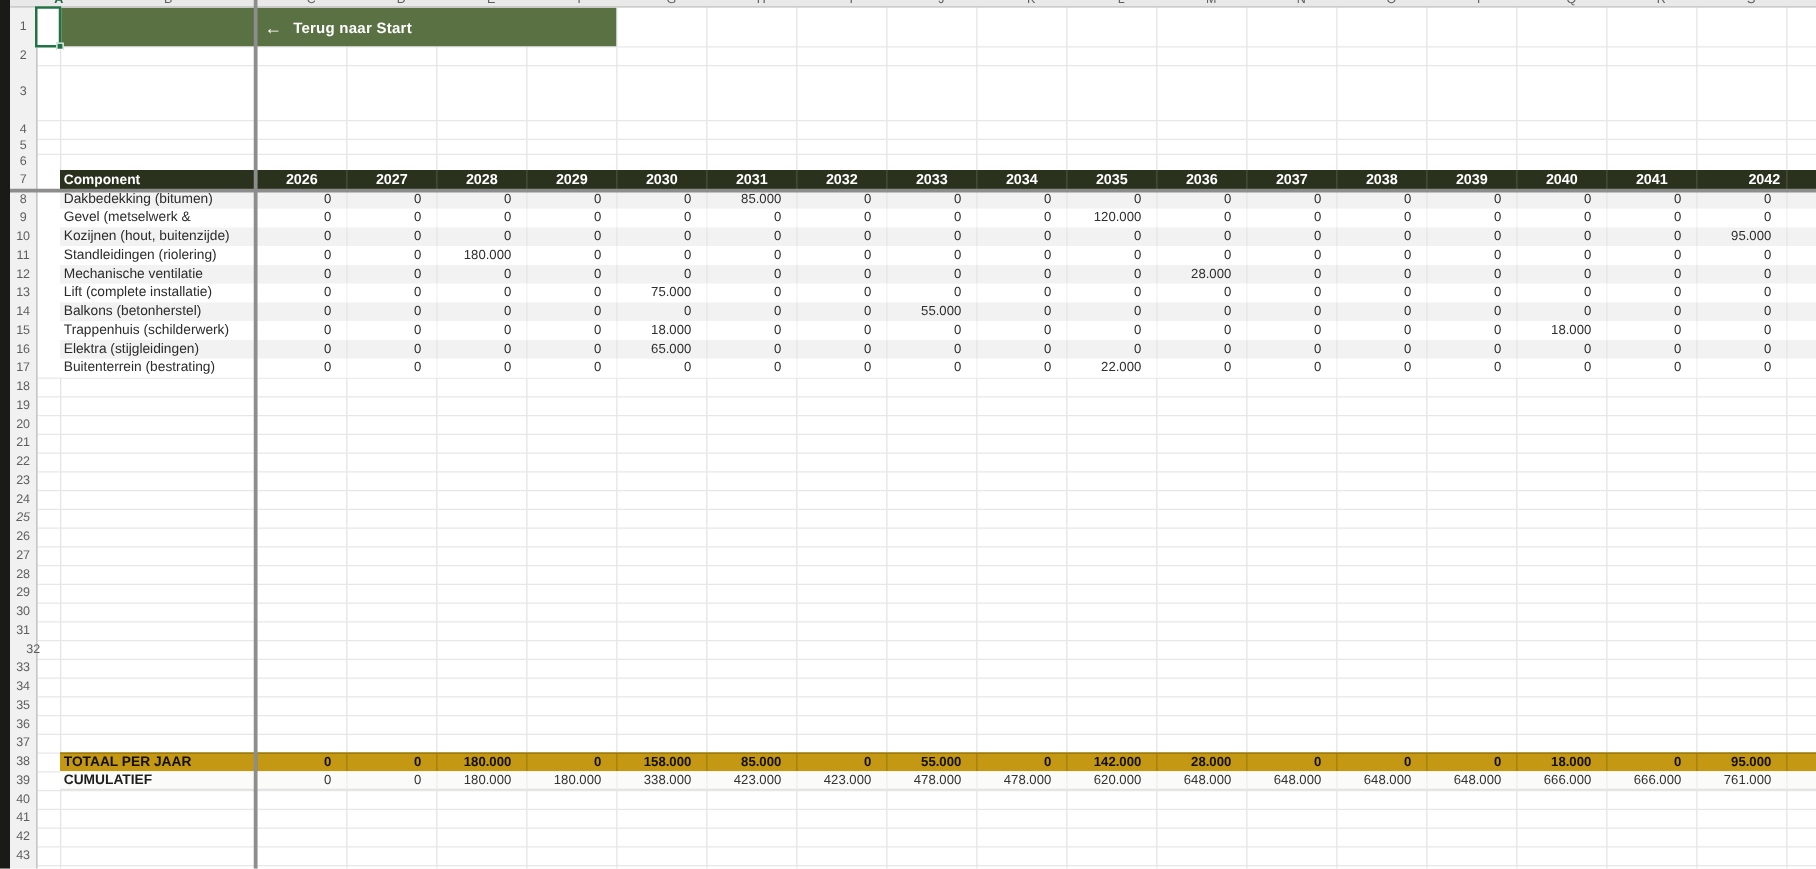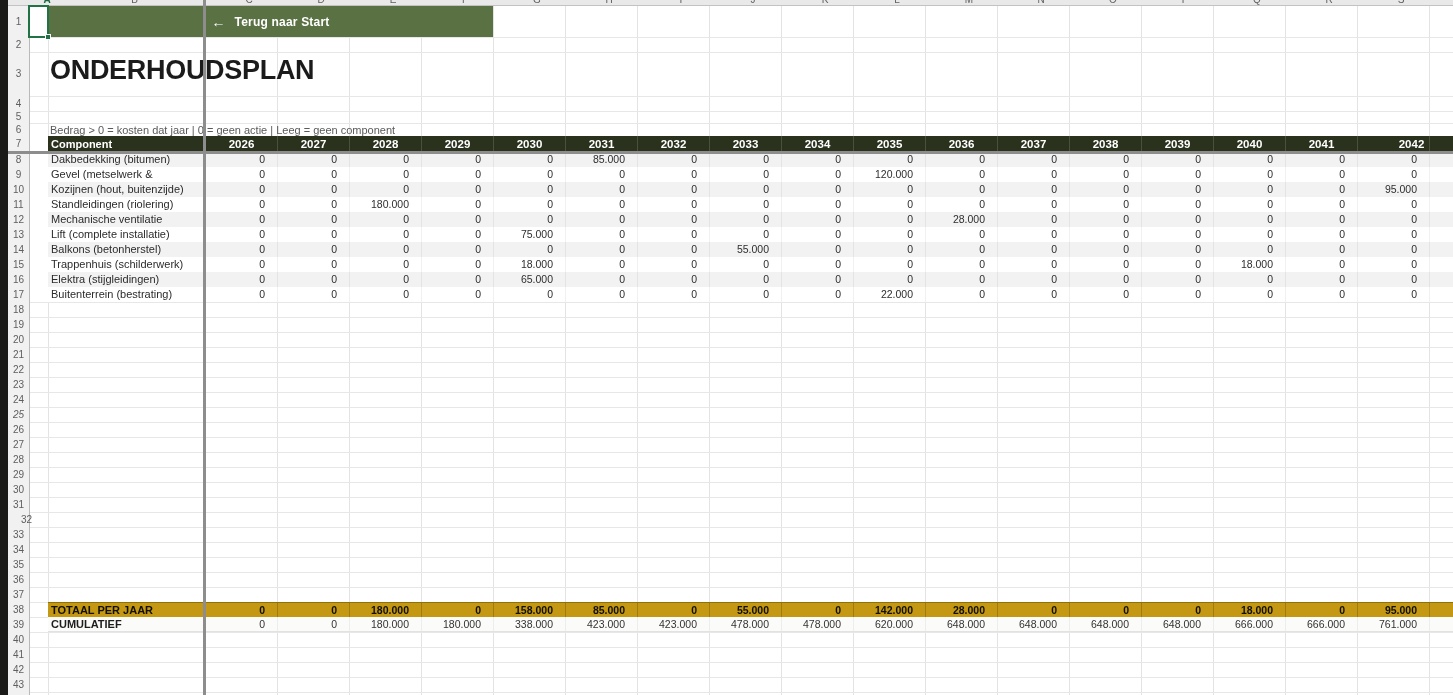--- a/index.html
+++ b/index.html
@@ -109,22 +109,20 @@
 
   <div id="banner">
     <span class="arrow">←</span>
     <span class="blabel">Terug naar Start</span>
   </div>
 
   <div id="a1">
     <span class="handle"></span>
   </div>
 
-  <div id="title">ONDERHOUDSPLAN</div>
-  <div id="legend">Bedrag &gt; 0 = kosten dat jaar | 0 = geen actie | Leeg = geen component</div>
 
   <div id="hdr-row">
     <div class="hcomp">Component</div>
   <div class="ycell" style="left: 157px;">2026</div>
       <div class="ycell" style="left: 229px;">2027</div>
       <div class="ycell" style="left: 301px;">2028</div>
       <div class="ycell" style="left: 373px;">2029</div>
       <div class="ycell" style="left: 445px;">2030</div>
       <div class="ycell" style="left: 517px;">2031</div>
       <div class="ycell" style="left: 589px;">2032</div>

